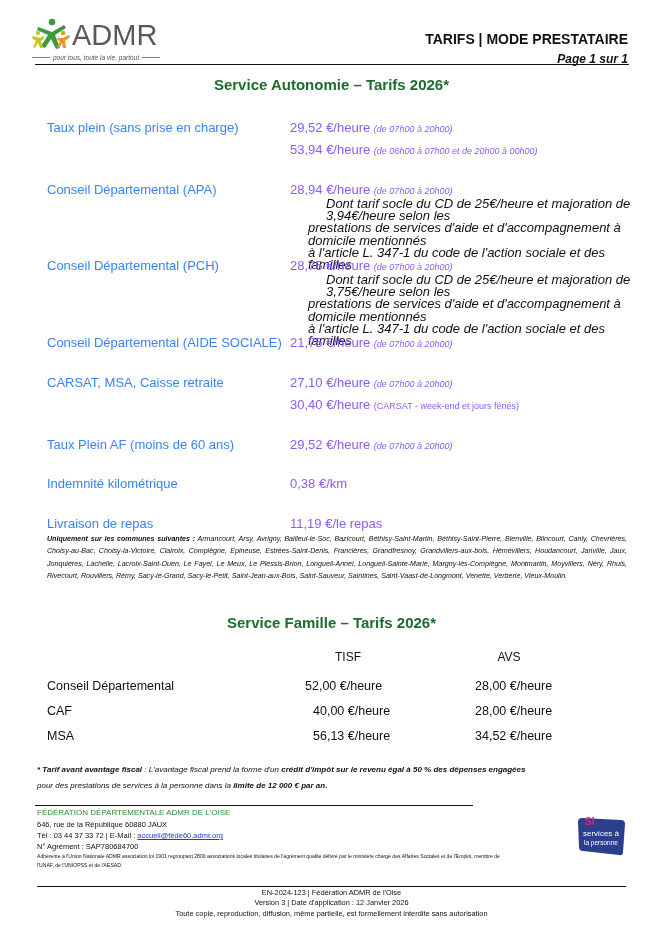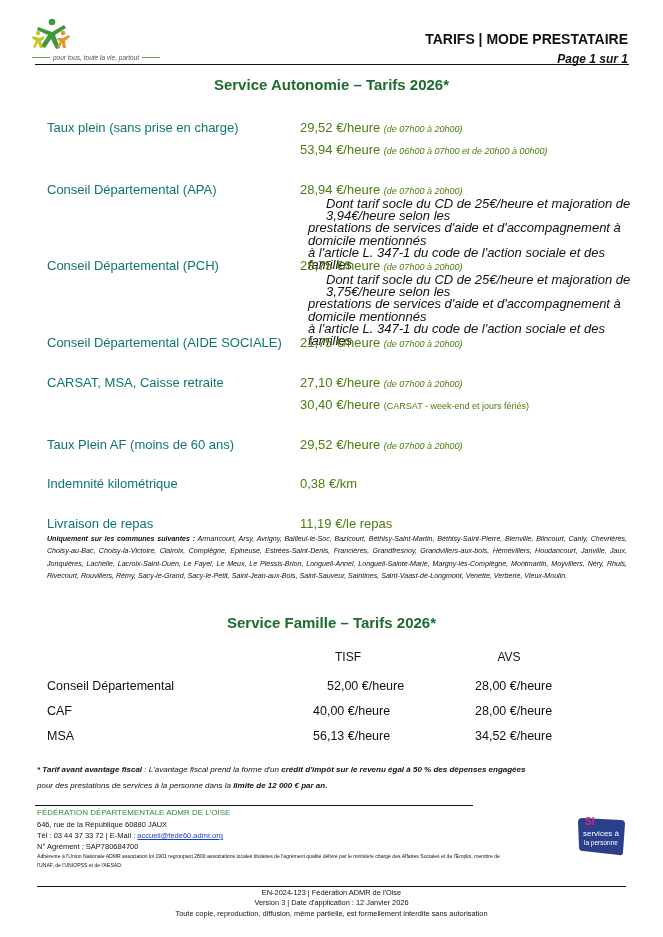--- a/index.html
+++ b/index.html
@@ -13,22 +13,22 @@
     .logo-tagline { position: absolute; left: 0; top: 36px; width: 128px; font-size: 6.5px; font-style: italic; color: #555; display: flex; align-items: center; gap: 3px; white-space: nowrap; }
     .logo-tagline .dash { flex: 1; height: 1px; background: #6aa33a; }
 
     .doc-title { position: absolute; right: 35px; top: 31px; font-size: 14px; font-weight: bold; color: #111; white-space: nowrap; }
     .page-num { position: absolute; right: 35px; top: 52px; font-size: 12px; font-style: italic; font-weight: bold; color: #111; }
     .header-rule { position: absolute; left: 35px; right: 34px; top: 64px; height: 1px; background: #111; }
 
     .section-title { position: absolute; left: 0; width: 663px; text-align: center; font-size: 15px; font-weight: bold; color: #1e6b2e; }
 
     
-    .rate-label { position: absolute; left: 47px; font-size: 13px; color: #0f766e; white-space: nowrap; }
-    .rate-value { position: absolute; left: 300px; font-size: 13px; color: #4d7c0f; white-space: nowrap; }
+    .rate-label { position: absolute; left: 47px; font-size: 13px; color: #3b82f6; white-space: nowrap; }
+    .rate-value { position: absolute; left: 290px; font-size: 13px; color: #8b5cf6; white-space: nowrap; }
     .rate-value .note { font-size: 9px; font-style: italic; }
     .rate-value .note-plain { font-size: 9px; }
     .detail { position: absolute; left: 308px; width: 335px; font-size: 13px; font-style: italic; line-height: 12.2px; color: #111; }
     .detail .first { padding-left: 18px; display: block; }
 
     .communes { position: absolute; left: 47px; width: 580px; font-size: 7.1px; font-style: italic; line-height: 12.3px; color: #111; text-align: justify; }
     .communes b { font-weight: bold; font-style: italic; }
 
     
     .col-head { position: absolute; font-size: 12px; color: #111; text-align: center; width: 100px; }
@@ -58,20 +58,21 @@
 
     <circle cx="20" cy="4" r="3.3" fill="#3c9a3a"></circle>
     <path d="M6 9 L20 14 L32 7 L34 10 L23 17 L28 30 L24 31 L19 21 L13 30 L9 28 L16 17 L5 12 Z" fill="#3c9a3a"></path>
 
     <circle cx="6" cy="15" r="2.2" fill="#c6c62a"></circle>
     <path d="M1 18 L8 20 L12 18 L12 21 L9 23 L11 30 L8 30 L6 25 L3 30 L1 29 L4 23 L0 20 Z" fill="#c6c62a"></path>
 
     <circle cx="31" cy="15" r="2.2" fill="#e7962b"></circle>
     <path d="M26 20 L31 20 L37 17 L38 19 L33 23 L34 30 L31 30 L30 25 L27 30 L25 29 L28 23 L25 22 Z" fill="#e7962b"></path>
   </svg>
+  <span class="logo-text">ADMR</span>
   <div class="logo-tagline">
     <span class="dash"></span>
     <span>pour tous, toute la vie, partout</span>
     <span class="dash"></span>
   </div>
 </div>
 
 <div class="doc-title">TARIFS | MODE PRESTATAIRE</div>
 <div class="page-num">Page 1 sur 1</div>
 <div class="header-rule"></div>
@@ -115,21 +116,21 @@
 <div class="rate-value" style="top:516px;"><span>11,19 €/le repas</span></div>
 
 <div class="communes" style="top:533px;"><b>Uniquement sur les communes suivantes :</b> <span>Armancourt, Arsy, Avrigny, Bailleul-le-Soc, Bazicourt, Béthisy-Saint-Martin, Béthisy-Saint-Pierre, Bienville, Blincourt, Canly, Chevrières, Choisy-au-Bac, Choisy-la-Victoire, Clairoix, Compiègne, Epineuse, Estrées-Saint-Denis, Francières, Grandfresnoy, Grandvillers-aux-bois, Hémévillers, Houdancourt, Janville, Jaux, Jonquières, Lachelle, Lacroix-Saint-Ouen, Le Fayel, Le Meux, Le Plessis-Brion, Longueil-Annel, Longueil-Sainte-Marie, Margny-lès-Compiègne, Montmartin, Moyvillers, Néry, Rhuis, Rivecourt, Rouvillers, Rémy, Sacy-le-Grand, Sacy-le-Petit, Saint-Jean-aux-Bois, Saint-Sauveur, Saintines, Saint-Vaast-de-Longmont, Venette, Verberie, Vieux-Moulin.</span></div>
 
 <div class="section-title" style="top:614px;">Service Famille – Tarifs 2026*</div>
 
 <div class="col-head" style="left:298px; top:650px;">TISF</div>
 <div class="col-head" style="left:459px; top:650px;">AVS</div>
 
 <div class="fam-label" style="top:679px;">Conseil Départemental</div>
-<div class="fam-val" style="left:327px; top:679px;text-align:center;">52,00 €/heure</div>
+<div class="fam-val" style="left:305px; top:679px;text-align:center;">52,00 €/heure</div>
 <div class="fam-val" style="left:475px; top:679px;">28,00 €/heure</div>
 
 <div class="fam-label" style="top:704px;">CAF</div>
 <div class="fam-val" style="left:313px; top:704px;">40,00 €/heure</div>
 <div class="fam-val" style="left:475px; top:704px;">28,00 €/heure</div>
 
 <div class="fam-label" style="top:729px;">MSA</div>
 <div class="fam-val" style="left:313px; top:729px;">56,13 €/heure</div>
 <div class="fam-val" style="left:475px; top:729px;">34,52 €/heure</div>
 

